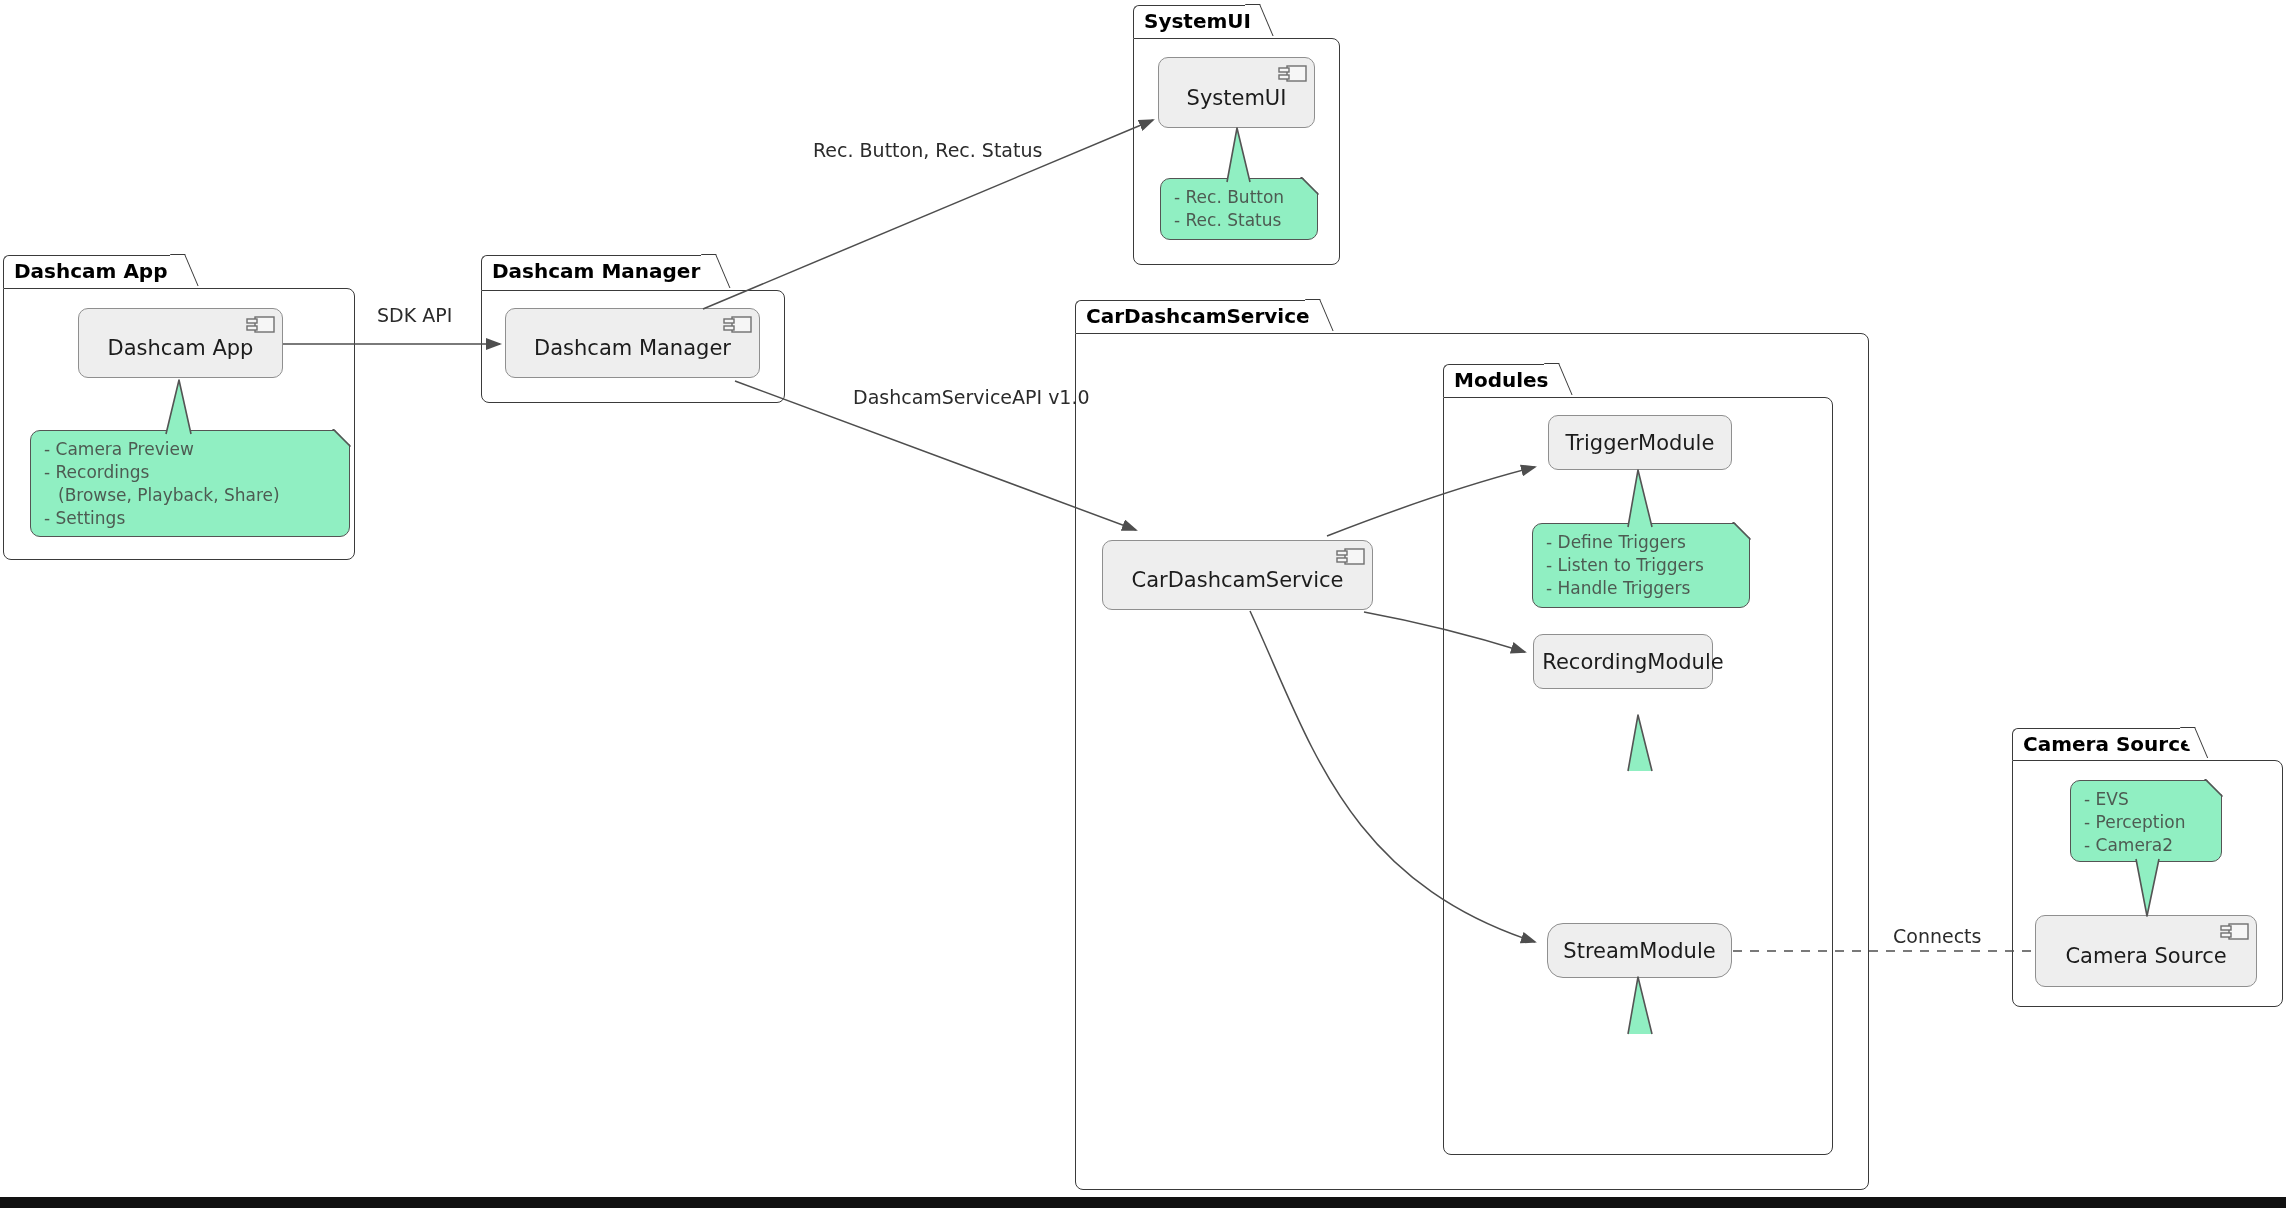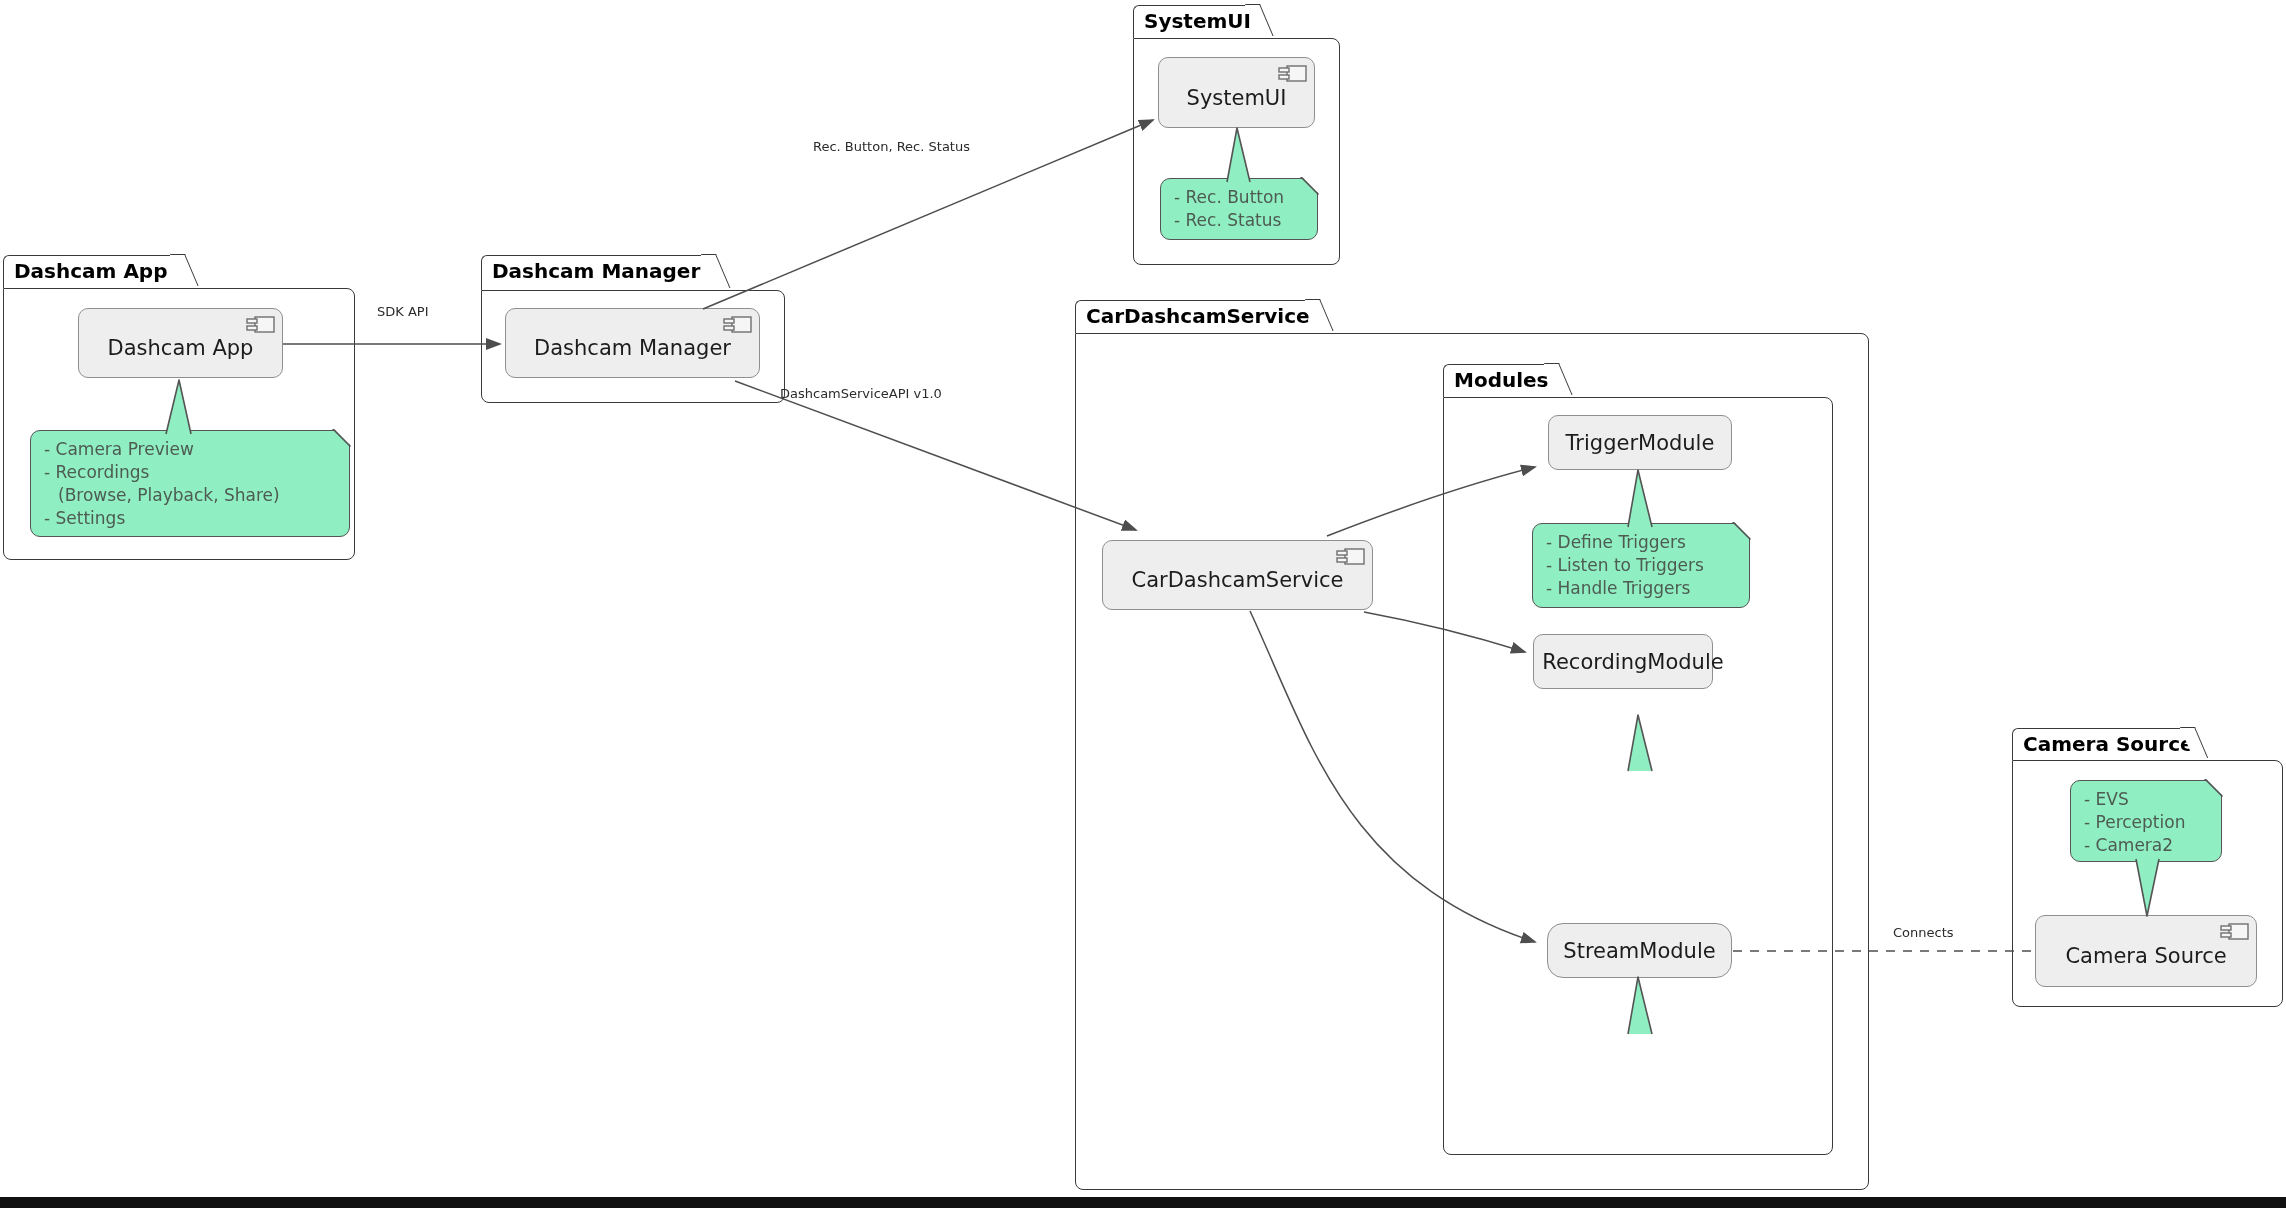--- a/index.html
+++ b/index.html
@@ -60,21 +60,21 @@
   .fold .cut{fill:#ffffff;}
   .fold .crease{stroke:var(--note-border);stroke-width:1.7;fill:none;stroke-linecap:round;}
   
   #overlay{position:absolute;left:0;top:0;z-index:9;pointer-events:none;}
   .edge{stroke:var(--arrow);stroke-width:1.5;fill:none;}
   .edge.dashed{stroke-dasharray:9 8;}
   #arrhead path{fill:var(--arrow);}
   .tail{fill:var(--note-fill);stroke:var(--note-border);stroke-width:1.6;stroke-linejoin:round;}
   
   .edge-label{
-    position:absolute;font-size:13px;color:var(--label-text);
+    position:absolute;font-size:19px;color:var(--label-text);
     white-space:nowrap;z-index:8;
   }
   
   #footer-bar{position:absolute;left:0;bottom:0;width:2286px;height:11px;background:var(--footer-bar);z-index:12;}
 </style>
 </head>
 <body>
 
 <div id="canvas">
 
@@ -190,21 +190,21 @@
       <path class="cut" d="M3,0 L20,17 L20,0 Z"></path>
         <path class="crease" d="M2,0 L19,17"></path>
     </svg>
     <div class="note-line">- EVS</div>
     <div class="note-line">- Perception</div>
     <div class="note-line">- Camera2</div>
   </div>
 
   <div class="edge-label" style="left:377px;top:304px;">SDK API</div>
   <div class="edge-label" style="left:813px;top:139px;">Rec. Button, Rec. Status</div>
-  <div class="edge-label" style="left:780px;top:386px;">DashcamServiceAPI v1.0</div>
+  <div class="edge-label" style="left:853px;top:386px;">DashcamServiceAPI v1.0</div>
   <div class="edge-label" style="left:1893px;top:925px;">Connects</div>
 
   <svg id="overlay" width="2286" height="1208" viewBox="0 0 2286 1208">
     <defs>
       <marker id="arrhead" viewBox="0 0 16 12" markerWidth="16" markerHeight="12" refX="14" refY="6" orient="auto" markerUnits="userSpaceOnUse">
         <path d="M0,0 L16,6 L0,12 Z"></path>
       </marker>
     </defs>
 
     <path class="edge" d="M283,344 L500,344" marker-end="url(#arrhead)"></path>

